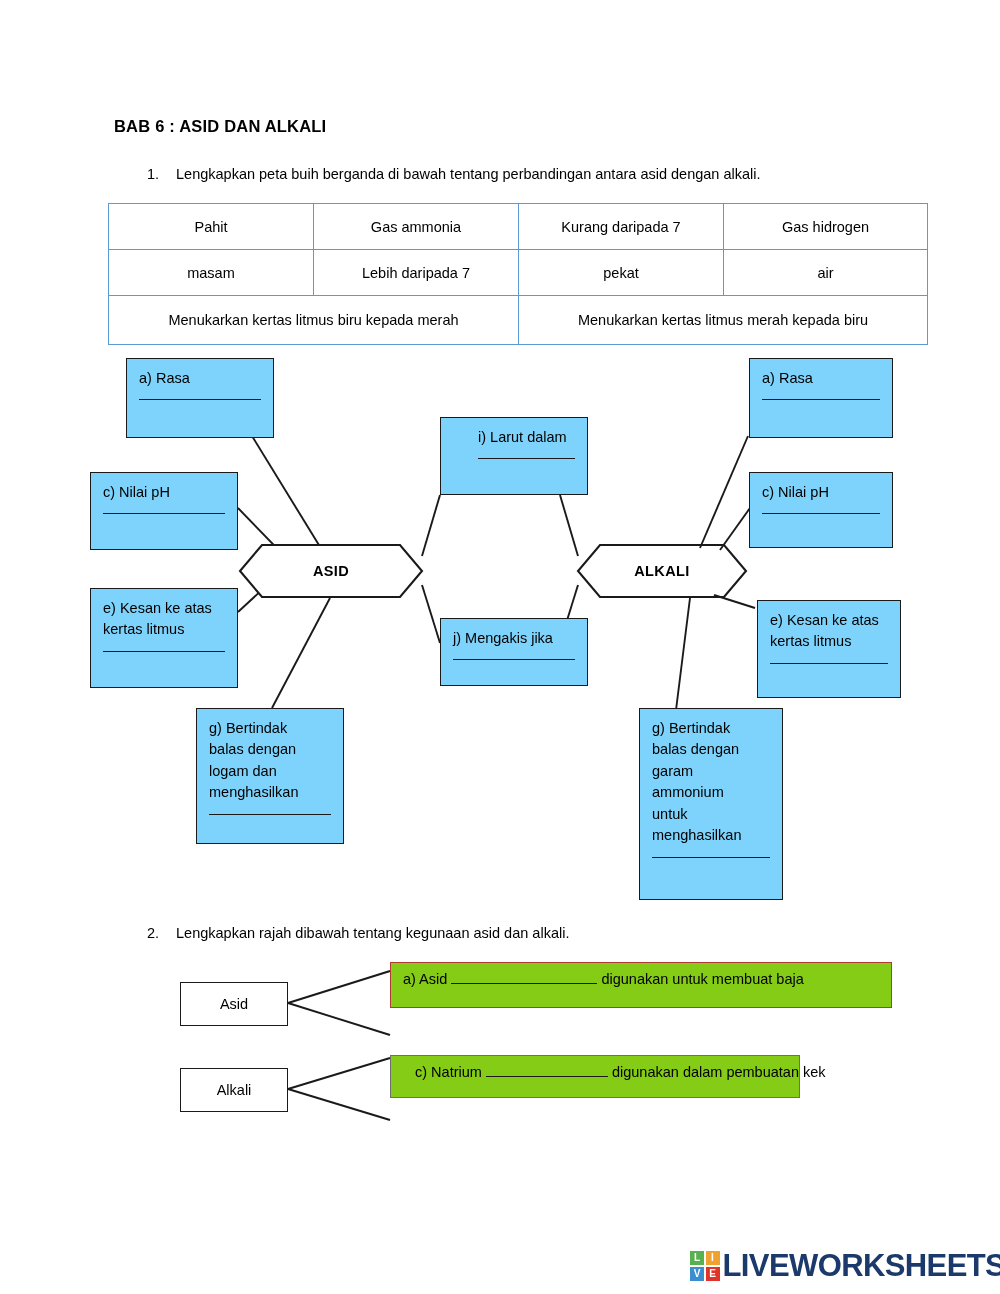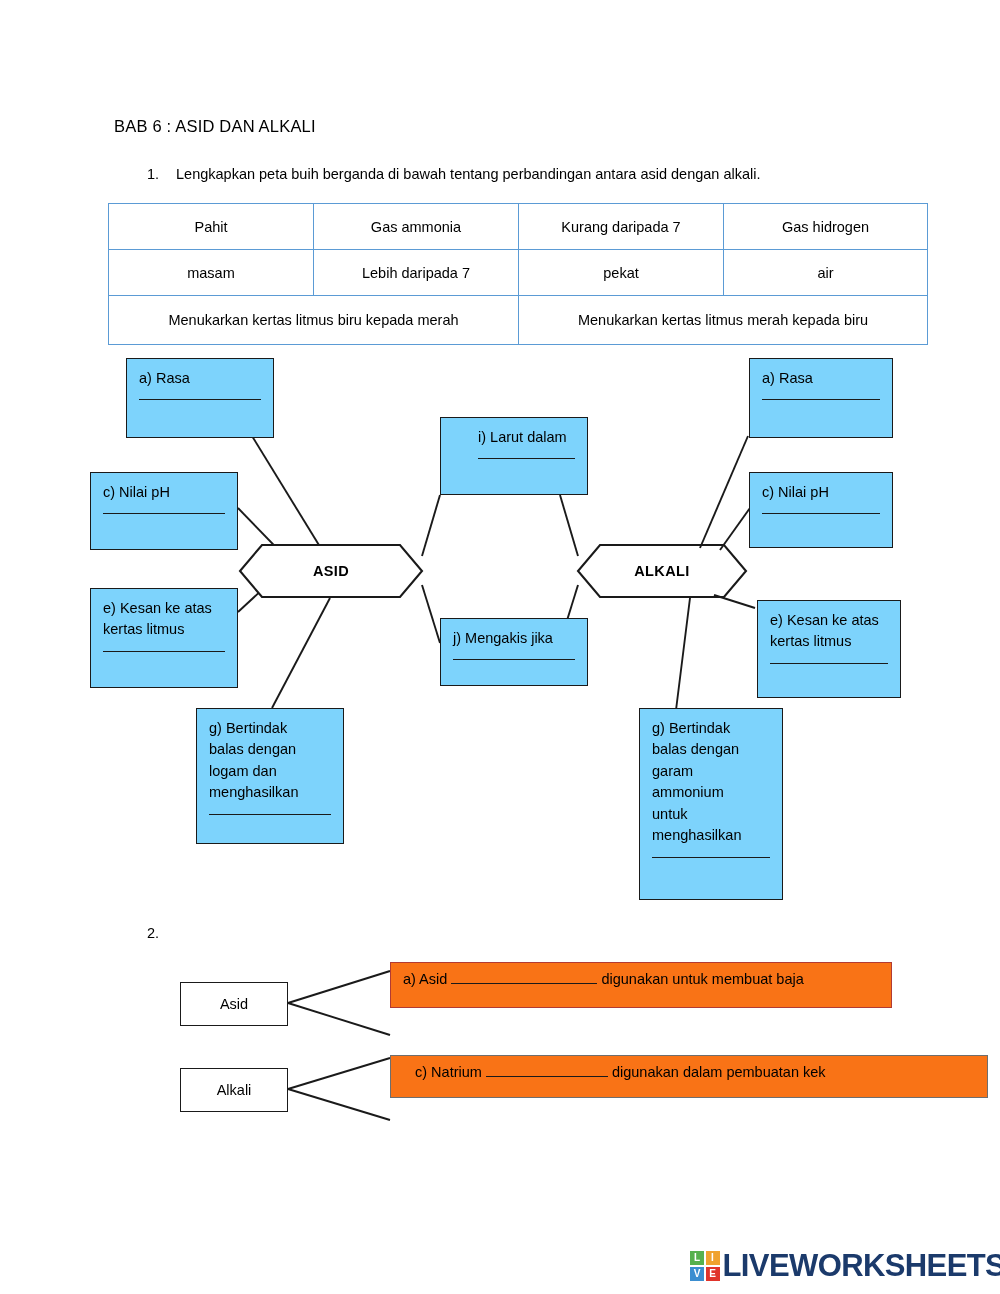--- a/index.html
+++ b/index.html
@@ -18,21 +18,21 @@
     background: #ffffff;
     overflow: hidden;
   }
 
   
   .title {
     position: absolute;
     left: 114px;
     top: 117px;
     font-size: 16.5px;
-    font-weight: normal;
+    font-weight: bold;
     letter-spacing: 0.2px;
   }
 
   
   .q-num {
     position: absolute;
     font-size: 14.5px;
   }
   .q-text {
     position: absolute;
@@ -105,21 +105,21 @@
   #q2svg {
     position: absolute;
     left: 0;
     top: 940px;
     width: 1000px;
     height: 210px;
   }
   .ansbox {
     position: absolute;
     box-sizing: border-box;
-    background: #f97316;
+    background: #84cc16;
     font-size: 14.5px;
     padding-left: 12px;
     padding-top: 8px;
     white-space: nowrap;
   }
   .ansbox.red { border: 1.7px solid #b23b33; }
   .ansbox.grey { border: 1.3px solid #6e6e6e; }
   .ansbox .uline {
     display: inline-block;
     border-bottom: 1.4px solid #1a1a1a;
@@ -277,20 +277,21 @@
     <div>g) Bertindak</div>
     <div>balas dengan</div>
     <div>garam</div>
     <div>ammonium</div>
     <div>untuk</div>
     <div>menghasilkan</div>
     <span class="blank"></span>
   </div>
 
   <div class="q-num" style="left:147px; top:925px;">2.</div>
+  <div class="q-text" style="left:176px; top:925px;">Lengkapkan rajah dibawah tentang kegunaan asid dan alkali.</div>
 
   <svg id="q2svg" viewBox="0 0 1000 210">
     <g stroke="#1a1a1a" stroke-width="1.9" fill="none">
 
       <line x1="288" y1="63" x2="390" y2="31"></line>
       <line x1="288" y1="63" x2="390" y2="95"></line>
 
       <line x1="288" y1="149" x2="390" y2="118"></line>
       <line x1="288" y1="149" x2="390" y2="180"></line>
     </g>
@@ -303,21 +304,21 @@
     <span>Alkali</span>
   </div>
 
   <div class="ansbox red" style="left:390px; top:962px; width:502px; height:46px;">
     <span>a) Asid</span>
     <span class="uline" style="width:146px;"></span>
     <span>digunakan untuk membuat baja</span>
   </div>
 
 
-  <div class="ansbox grey" style="left:390px; top:1055px; width:598px; height:43px; padding-left:24px;">
+  <div class="ansbox grey" style="left:390px; top:1055px; width:410px; height:43px; padding-left:24px;">
     <span>c) Natrium</span>
     <span class="uline" style="width:122px;"></span>
     <span>digunakan dalam pembuatan kek</span>
   </div>
 
 
   <div class="logo">
     <div class="logo-grid">
       <div class="logo-cell" style="background:#57b14e;">L</div>
       <div class="logo-cell" style="background:#f0a22e;">I</div>

